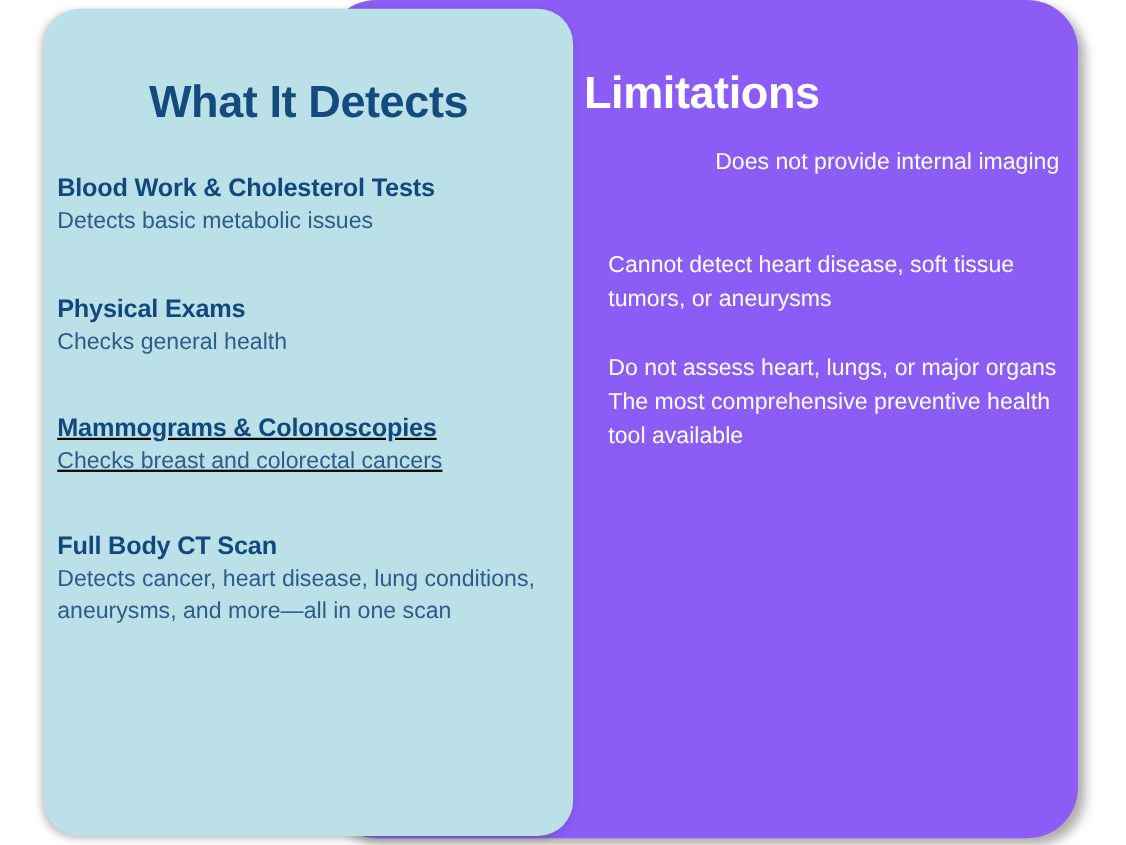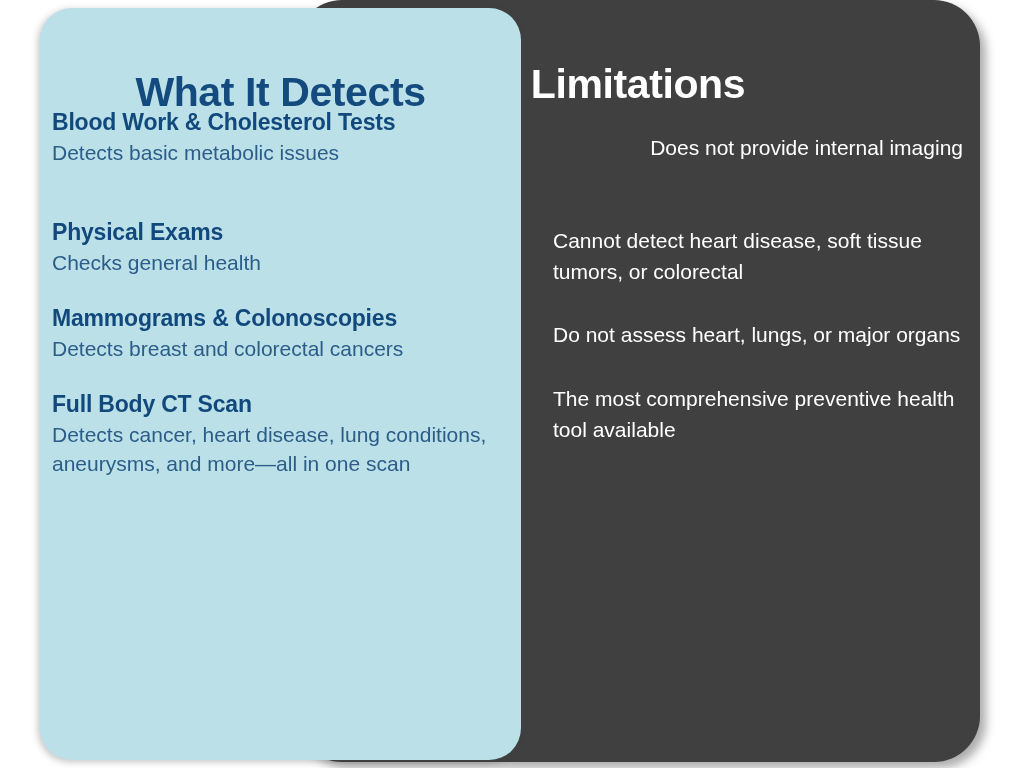--- a/index.html
+++ b/index.html
@@ -21,21 +21,21 @@
     background: #ffffff;
   }
 
   
   .panel-right {
     position: absolute;
     left: 296px;
     top: 0px;
     width: 684px;
     height: 762px;
-    background: #404040;
+    background: #8b5cf6;
     border-radius: 46px;
     box-shadow: 6px 6px 10px rgba(60, 60, 60, 0.42);
   }
 
   
   .panel-left {
     position: absolute;
     left: 40px;
     top: 8px;
     width: 481px;
@@ -72,20 +72,21 @@
 
   
   .detect-list {
     position: absolute;
     left: 12px;
     top: 100px;
     width: 470px;
   }
   .detect-item {
     margin-bottom: 22px;
+    margin-top: 48px;
   }
   .detect-item:last-child { margin-bottom: 0; }
 
   .detect-heading {
     font-size: 23px;
     font-weight: bold;
     color: #11497d;
     letter-spacing: -0.2px;
     line-height: 1.22;
     margin: 0 0 2px 0;
@@ -95,53 +96,53 @@
     font-weight: normal;
     color: #2b5d88;
     line-height: 1.42;
     margin: 0;
   }
 
   
   .detect-item[data-idx="0"] { margin-bottom: 50px; }
   .detect-item[data-idx="1"] { margin-bottom: 26px; }
   .detect-item[data-idx="2"] { margin-bottom: 25px; }
-  .detect-item[data-idx="3"] { margin-bottom: 26px; }
+  .detect-item[data-idx="3"] { margin-bottom: 26px; text-decoration: underline; }
 
   
   .limit-list {
     position: absolute;
     left: 257px;
     top: 132px;
     width: 410px;
   }
   .limit-item {
     font-size: 21px;
     color: #ffffff;
     line-height: 1.48;
     margin: 0;
   }
   .limit-item[data-idx="0"] { margin-bottom: 64px; }
   .limit-item[data-idx="1"] { margin-bottom: 62px; text-align: right; }
   .limit-item[data-idx="2"] { margin-bottom: 32px; }
-  .limit-item[data-idx="3"] { margin-bottom: 33px; }
+  .limit-item[data-idx="3"] { }
   .limit-item[data-idx="4"] { margin-bottom: 12px; }
 </style>
 </head>
 <body>
 
 <div id="stage">
 
   <section class="panel-right">
     <div class="panel-inner">
       <h2 class="panel-title">Limitations</h2>
 
       <div class="limit-list">
         <p class="limit-item" data-idx="1">Does not provide internal imaging</p>
-        <p class="limit-item" data-idx="2">Cannot detect heart disease, soft tissue tumors, or colorectal</p>
+        <p class="limit-item" data-idx="2">Cannot detect heart disease, soft tissue tumors, or aneurysms</p>
         <p class="limit-item" data-idx="3">Do not assess heart, lungs, or major organs</p>
         <p class="limit-item" data-idx="4">The most comprehensive preventive health tool available</p>
       </div>
     </div>
   </section>
 
   <section class="panel-left">
     <div class="panel-inner">
       <h2 class="panel-title">What It Detects</h2>
 
@@ -152,21 +153,21 @@
         </div>
 
         <div class="detect-item" data-idx="1">
           <p class="detect-heading">Physical Exams</p>
           <p class="detect-desc">Checks general health</p>
         </div>
 
 
         <div class="detect-item" data-idx="3">
           <p class="detect-heading">Mammograms &amp; Colonoscopies</p>
-          <p class="detect-desc">Detects breast and colorectal cancers</p>
+          <p class="detect-desc">Checks breast and colorectal cancers</p>
         </div>
 
         <div class="detect-item" data-idx="4">
           <p class="detect-heading">Full Body CT Scan</p>
           <p class="detect-desc">Detects cancer, heart disease, lung conditions, aneurysms, and more—all in one scan</p>
         </div>
       </div>
     </div>
   </section>
 

